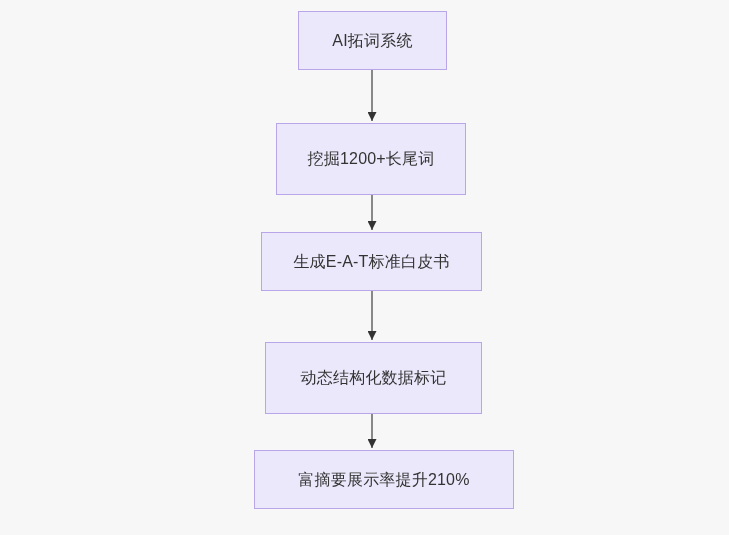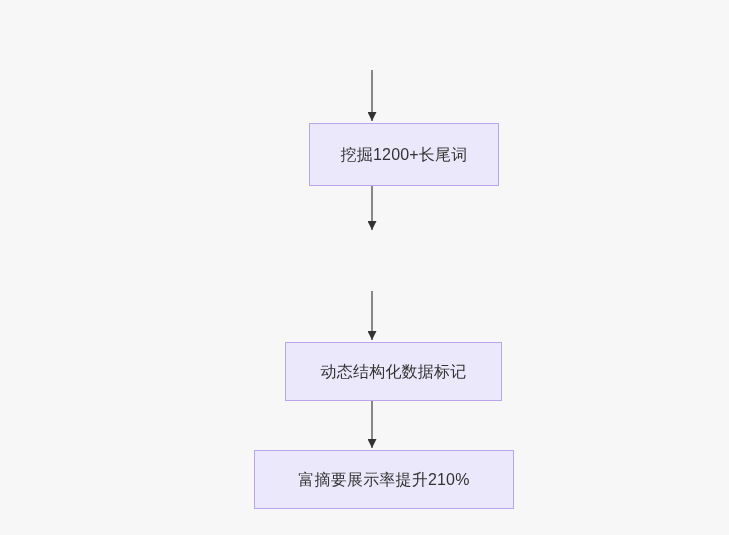--- a/index.html
+++ b/index.html
@@ -43,23 +43,23 @@
     color: #333333;
     font-size: 16px;
     line-height: 1.2;
     letter-spacing: 0.2px;
     white-space: nowrap;
     text-align: center;
   }
 
   
   .node-1 { left: 298px; top: 11px;  width: 149px; height: 59px; }
-  .node-2 { left: 276px; top: 123px; width: 190px; height: 63px; margin-left: 33px; }
+  .node-2 { left: 276px; top: 123px; width: 190px; height: 72px; }
   .node-3 { left: 261px; top: 232px; width: 221px; height: 59px; }
-  .node-4 { left: 265px; top: 342px; width: 217px; height: 59px; margin-left: 20px; }
+  .node-4 { left: 265px; top: 342px; width: 217px; height: 72px; }
   .node-5 { left: 254px; top: 450px; width: 260px; height: 59px; }
 
   .node-label {
     display: block;
   }
 </style>
 </head>
 <body>
 
 <div id="flowchart-canvas">
@@ -81,25 +81,31 @@
 
     <g>
       <line x1="372" y1="291" x2="372" y2="340" stroke="#888888" stroke-width="2" marker-end="url(#arrowhead)"></line>
     </g>
 
     <g>
       <line x1="372" y1="401" x2="372" y2="448" stroke="#888888" stroke-width="2" marker-end="url(#arrowhead)"></line>
     </g>
   </svg>
 
+  <div class="node node-1">
+    <span class="node-label">AI拓词系统</span>
+  </div>
 
   <div class="node node-2">
     <span class="node-label">挖掘1200+长尾词</span>
   </div>
 
+  <div class="node node-3">
+    <span class="node-label">生成E-A-T标准白皮书</span>
+  </div>
 
   <div class="node node-4">
     <span class="node-label">动态结构化数据标记</span>
   </div>
 
   <div class="node node-5">
     <span class="node-label">富摘要展示率提升210%</span>
   </div>
 
 </div>

